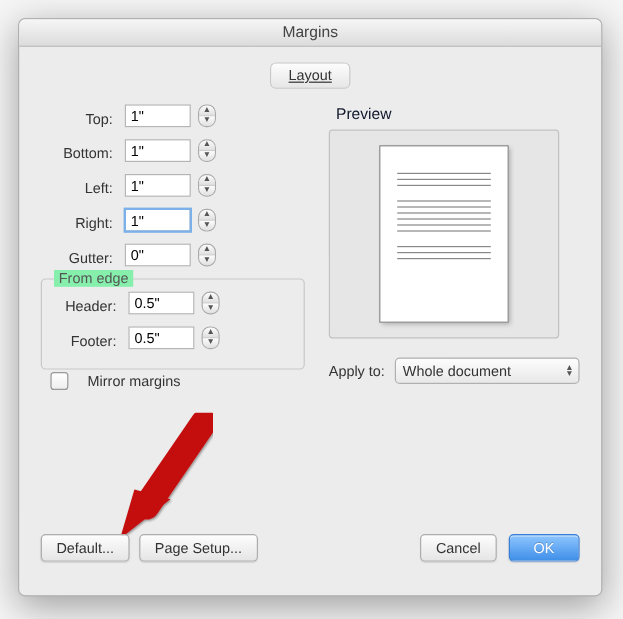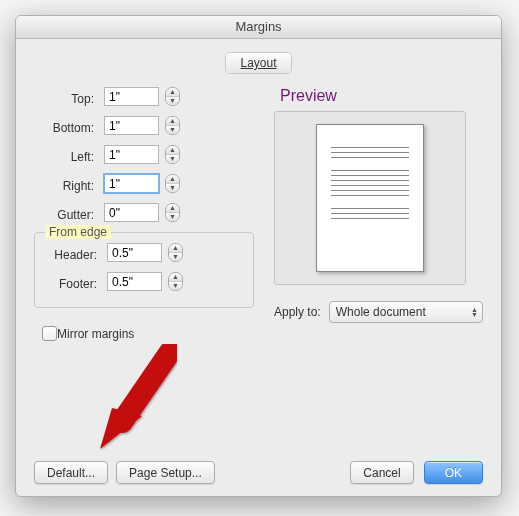--- a/index.html
+++ b/index.html
@@ -116,28 +116,28 @@
     border: 1px solid #c8c8c8;
     border-radius: 4px;
     margin-top: 4px;
     padding: 10px 10px 6px 10px;
     position: relative;
   }
   .fieldset .legend {
     position: absolute;
     top: -8px;
     left: 10px;
-    background: #fef9c3;
+    background: #86efac;
     padding: 0 4px;
     font-size: 12px;
     color: #555;
   }
   .preview-label {
-    font-size: 16px;
-    color: #701a75;
+    font-size: 13px;
+    color: #0f172a;
     margin-bottom: 6px;
     padding-left: 6px;
   }
   .preview-box {
     width: 190px;
     height: 172px;
     border: 1px solid #c2c2c2;
     border-radius: 3px;
     background: #e6e6e6;
     display: flex;
@@ -182,36 +182,36 @@
   .popup .caret {
     position: absolute;
     right: 4px;
     display: flex;
     flex-direction: column;
     line-height: 5px;
     font-size: 7px;
     color: #555;
   }
   .mirror-row {
-    margin-top: 18px;
+    margin-top: 2px;
     margin-left: 8px;
     display: flex;
     align-items: center;
-    gap: 0;
+    gap: 16px;
   }
   .chk {
     width: 13px;
     height: 13px;
     border: 1px solid #999;
     border-radius: 3px;
     background: linear-gradient(#fff,#eee);
   }
   .button-row {
     position: absolute;
-    bottom: 12px;
+    bottom: 28px;
     left: 18px;
     right: 18px;
     display: flex;
     align-items: center;
   }
   .btn {
     height: 21px;
     padding: 0 12px;
     background: linear-gradient(#fdfdfd,#e5e5e5);
     border: 1px solid #adadad;

